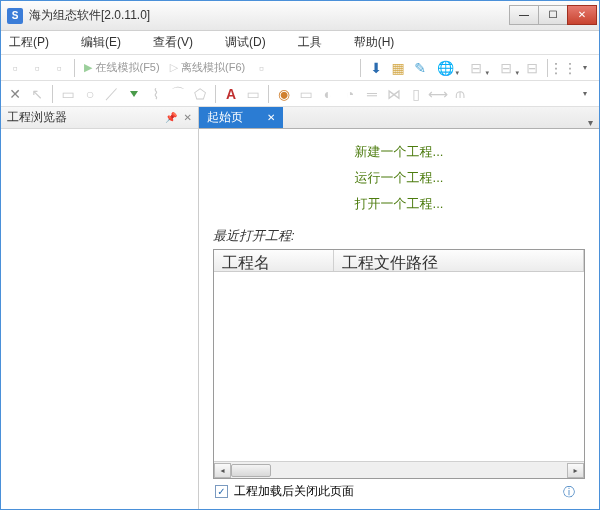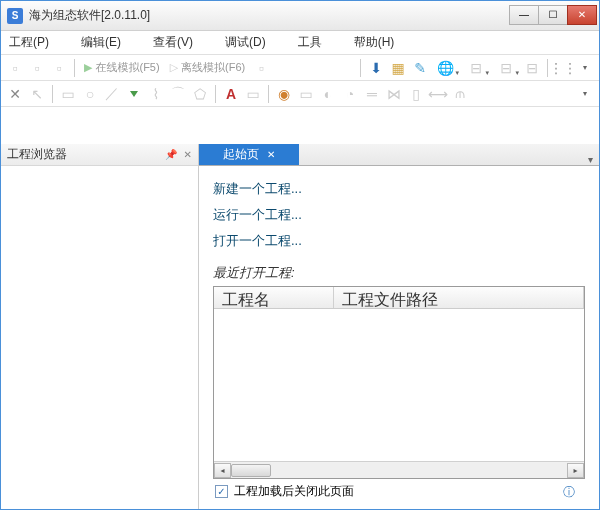--- a/index.html
+++ b/index.html
@@ -23,37 +23,37 @@
 .tb-btn.disabled { color: #ccc; }
 .tb-btn.sim { width: auto; padding: 0 4px; font-size: 11px; color: #999; gap: 3px; }
 .tb-btn.green { color: #4a9b4a; }
 .tb-btn.blue { color: #2b6cb0; }
 .tb-btn.orange { color: #d08030; }
 .tb-btn.dropdown { width: 28px; position: relative; }
 .tb-btn.dropdown::after { content: "▾"; font-size: 7px; position: absolute; right: 1px; bottom: 1px; color: #666; }
 .spacer { flex: 1; }
 .triangle-down { width: 0; height: 0; border-left: 4px solid transparent; border-right: 4px solid transparent; border-top: 6px solid #4a9b4a; }
 
-.main { flex: 1; display: flex; overflow: hidden; margin-top: 37px; }
+.main { flex: 1; display: flex; overflow: hidden; }
 
 .sidebar { width: 198px; border-right: 1px solid #ccc; display: flex; flex-direction: column; }
 .sidebar-header { height: 22px; background: linear-gradient(#f8f8f8, #ececec); border-bottom: 1px solid #d8d8d8; display: flex; align-items: center; padding: 0 6px; font-size: 12px; color: #333; }
 .sidebar-header .pin { margin-left: auto; color: #888; font-size: 10px; }
 .sidebar-header .x { margin-left: 6px; color: #888; font-size: 10px; }
 .sidebar-body { flex: 1; background: #fff; }
 
 .content { flex: 1; display: flex; flex-direction: column; overflow: hidden; }
 .tabbar { height: 22px; background: linear-gradient(#f4f4f4, #e8e8e8); display: flex; align-items: flex-end; border-bottom: 1px solid #b0b0b0; }
-.tab { height: 22px; background: #2b7cd3; color: #fff; display: flex; align-items: center; padding: 0 24px; font-size: 12px; gap: 8px; }
+.tab { height: 22px; background: #2b7cd3; color: #fff; display: flex; align-items: center; padding: 0 8px; font-size: 12px; gap: 24px; }
 .tab .x { font-size: 10px; }
 .tabbar .right-arrow { margin-left: auto; margin-right: 6px; color: #666; font-size: 10px; }
 
 .page { flex: 1; padding: 10px 14px 6px 14px; display: flex; flex-direction: column; overflow: hidden; }
 .page h1 { font-size: 22px; font-weight: normal; color: #222; margin-bottom: 10px; }
-.link { color: #0c4a6e; font-size: 13px; margin: 4px 0; cursor: default; }
+.link { color: #4d7c0f; font-size: 13px; margin: 4px 0; cursor: default; text-align: center; }
 .recent-label { margin-top: 10px; font-size: 13px; color: #333; font-style: italic; }
 .table-wrap { flex: 1; border: 1px solid #9a9a9a; margin-top: 4px; display: flex; flex-direction: column; overflow: hidden; }
 .table-head { height: 22px; background: linear-gradient(#fdfdfd, #ececec); border-bottom: 1px solid #ccc; display: flex; }
 .th { border-right: 1px solid #d0d0d0; padding: 3px 8px; font-size: 16px; color: #333; }
 .th:first-child { width: 120px; }
 .th:last-child { flex: 1; }
 .table-body { flex: 1; background: #fff; }
 .table-scroll { height: 17px; background: #f0f0f0; border-top: 1px solid #d0d0d0; display: flex; align-items: center; }
 .scroll-btn { width: 17px; height: 15px; background: linear-gradient(#fafafa,#e0e0e0); border: 1px solid #b8b8b8; display:flex;align-items:center;justify-content:center;font-size:8px;color:#555; }
 .scroll-track { flex:1; height:15px; background:#efefef; position:relative; }

